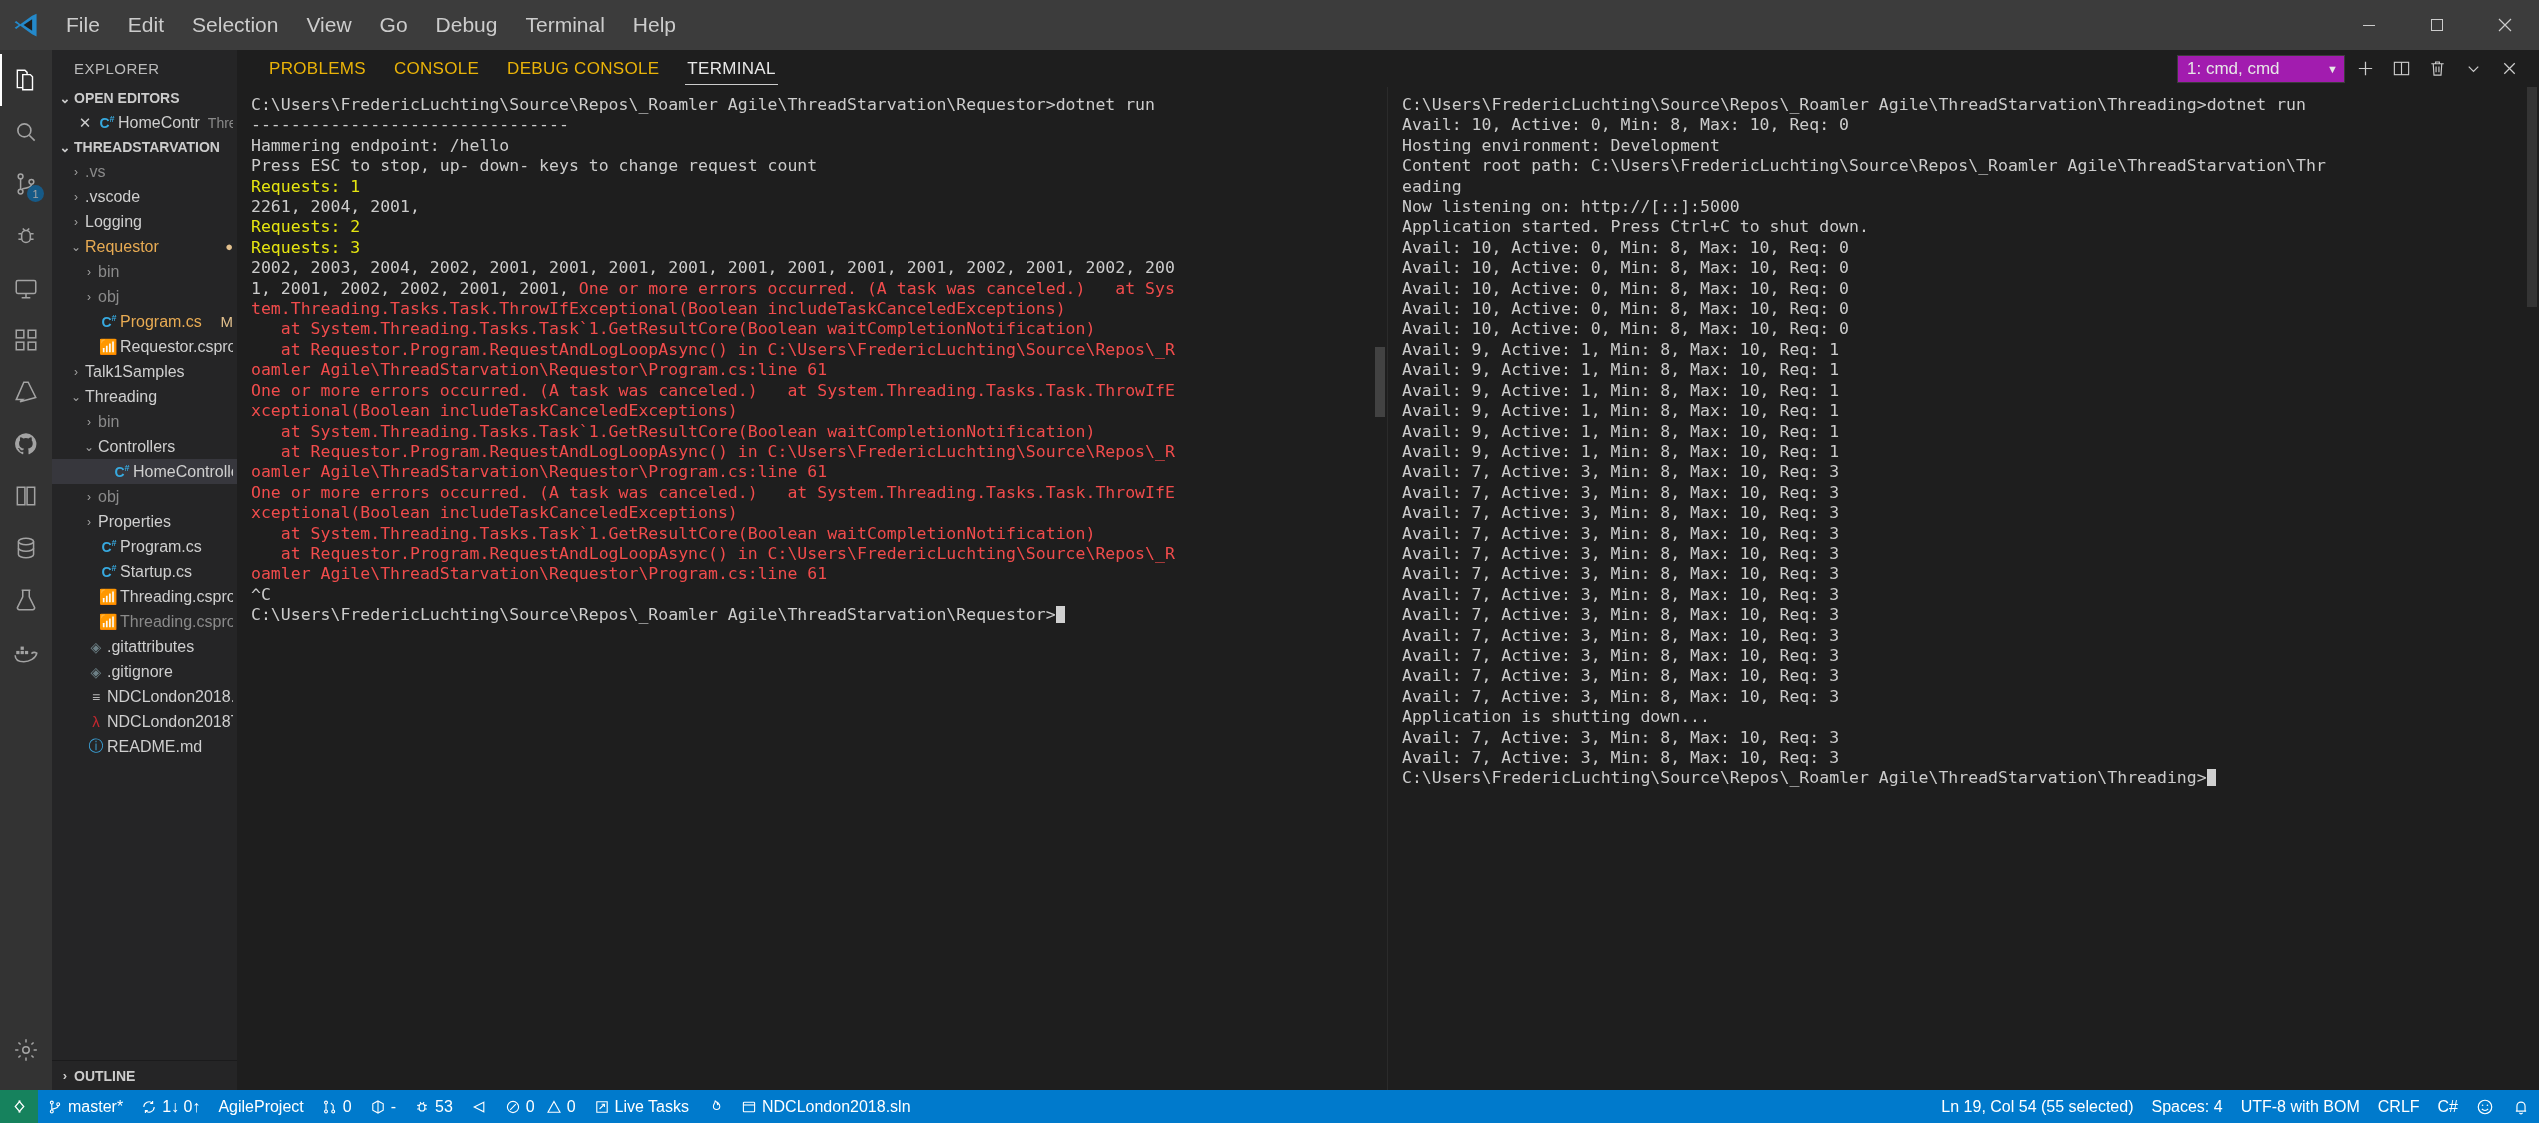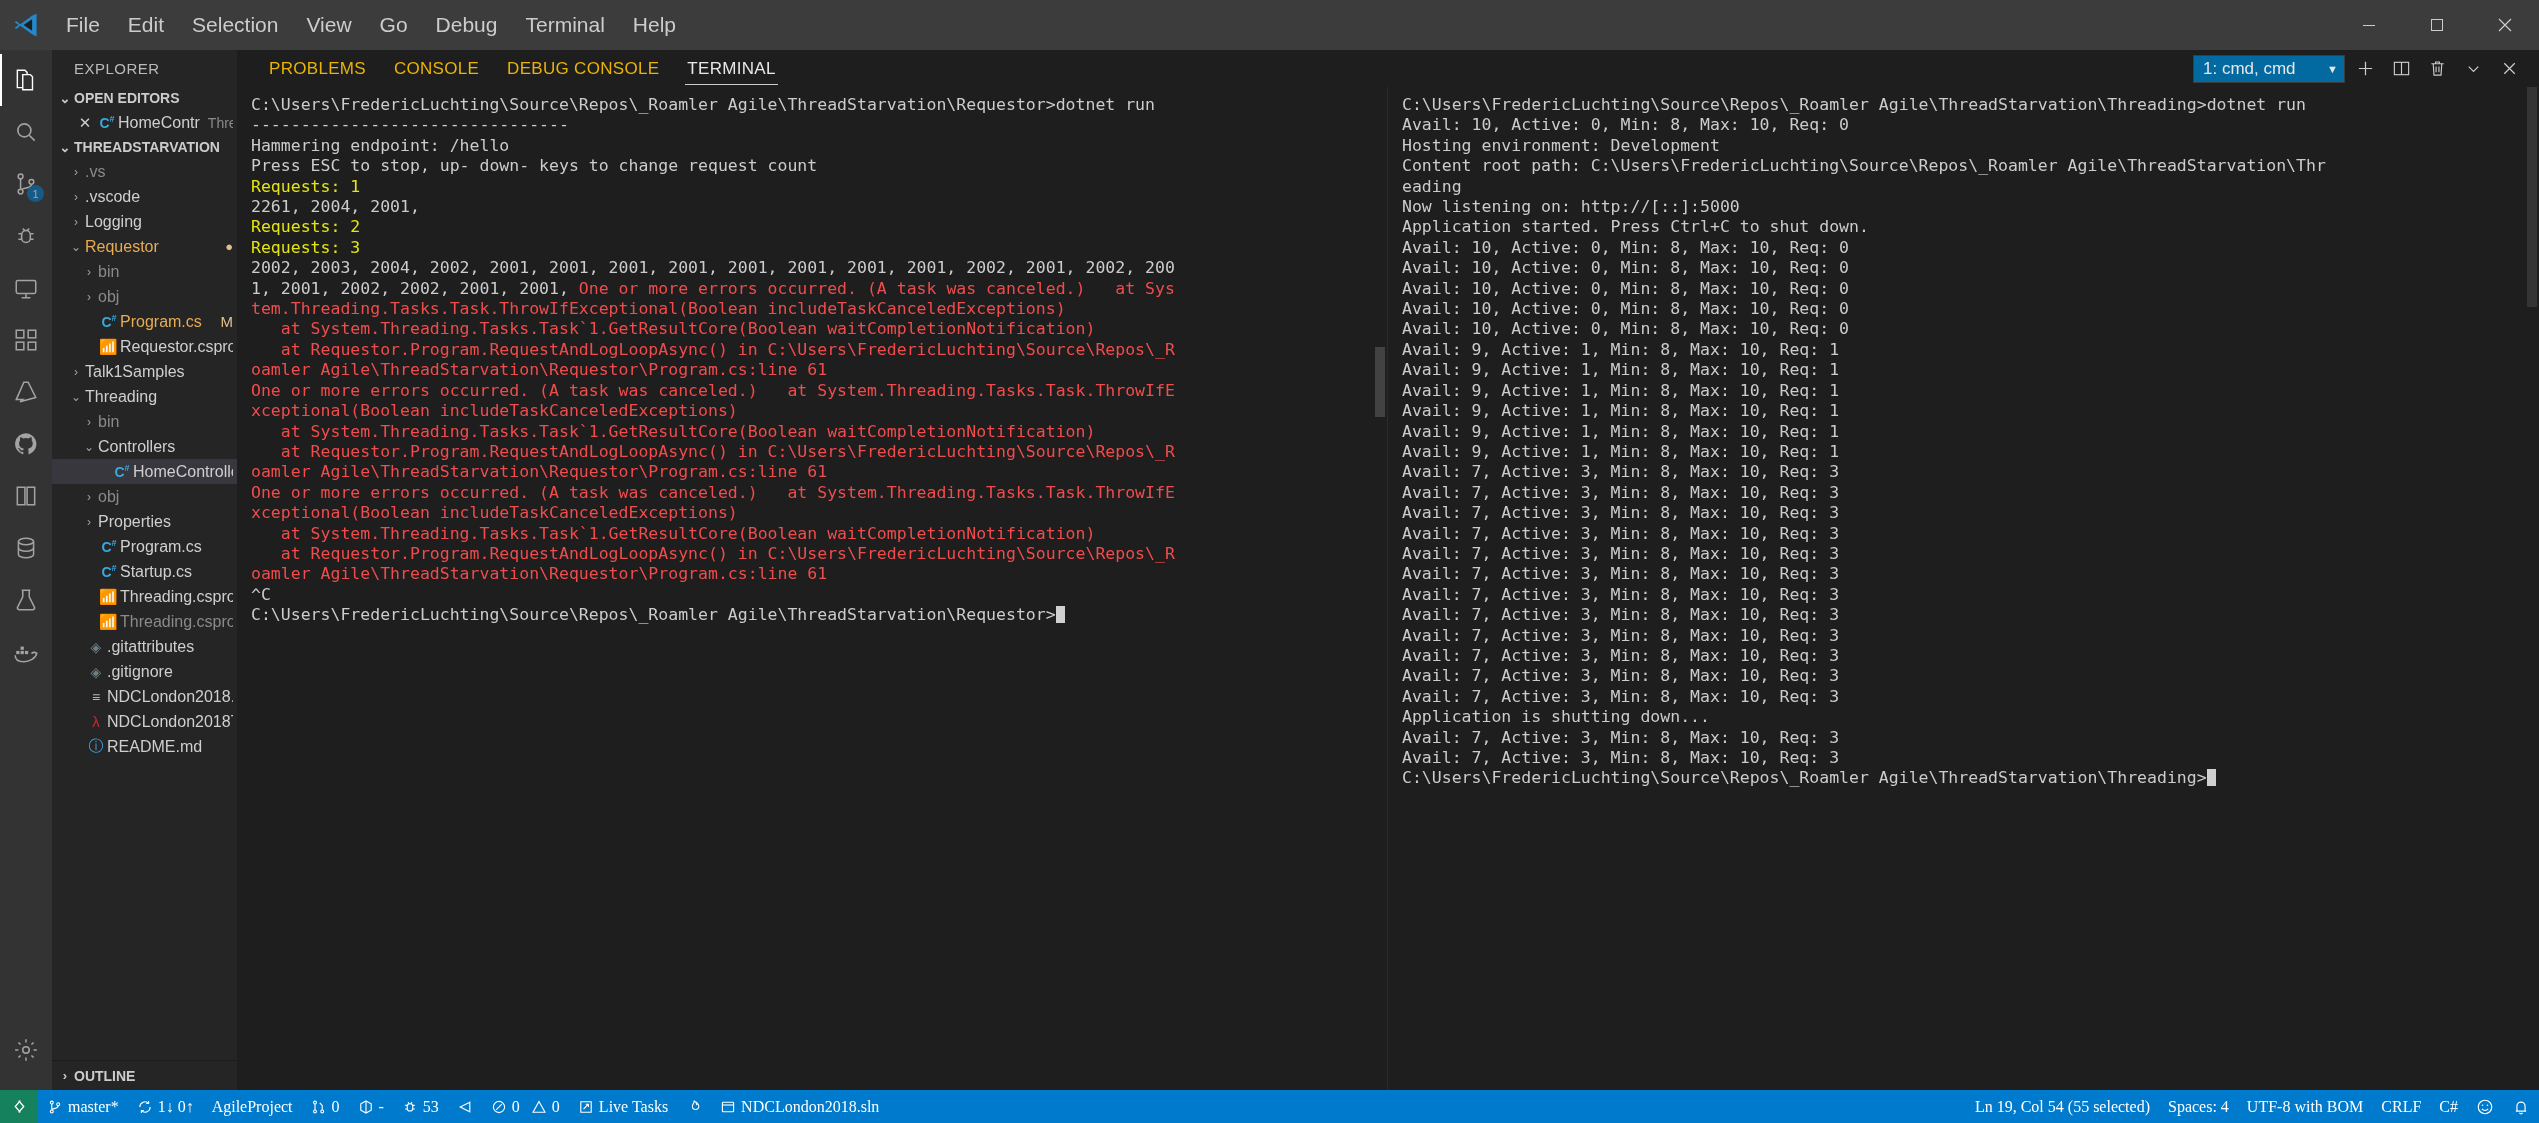--- a/index.html
+++ b/index.html
@@ -97,21 +97,21 @@
   .ptab {
     display: flex; align-items: center; padding: 0 14px; font-size: 17px; color: #eab308;
     letter-spacing: 0.3px; position: relative;
   }
   .ptab.active { color: #e7e7e7; }
   .ptab.active::after {
     content: ""; position: absolute; left: 12px; right: 12px; bottom: 2px; height: 1px; background: #cccccc;
   }
   .panel-actions { margin-left: auto; display: flex; align-items: center; padding-right: 14px; gap: 4px; }
   .term-select {
-    background: #0369a1; color: #e7e7e7; font-size: 17px; height: 28px; width: 152px;
+    background: #a21caf; color: #e7e7e7; font-size: 17px; height: 28px; width: 168px;
     display: flex; align-items: center; padding: 0 6px 0 9px; border: 1px solid #3c3c3c;
   }
   .term-select .sel-caret { margin-left: auto; font-size: 11px; }
   .pact {
     width: 32px; height: 30px; display: flex; align-items: center; justify-content: center;
     color: #cccccc;
   }
 
   
   .terminals { flex: 1 1 auto; display: flex; min-height: 0; background: #1e1e1e; }
@@ -136,21 +136,21 @@
     background: rgba(121,121,121,0.4);
   }
   .term-scroll-right {
     position: absolute; right: 2px; top: 0px; width: 10px; height: 220px;
     background: rgba(121,121,121,0.25);
   }
 
   
   .statusbar {
     height: 33px; flex: 0 0 33px; background: #007acc; display: flex; align-items: center;
-    color: #ffffff; font-size: 16px; font-family: Liberation Serif, serif;
+    color: #ffffff; font-size: 16px;
   }
   .sb-remote {
     background: #16825d; height: 33px; width: 38px; display: flex; align-items: center;
     justify-content: center;
   }
   .st-item {
     height: 33px; display: flex; align-items: center; gap: 5px; padding: 0 9px; white-space: nowrap;
   }
   .st-right { margin-left: auto; display: flex; align-items: center; }
   svg { display: block; }

